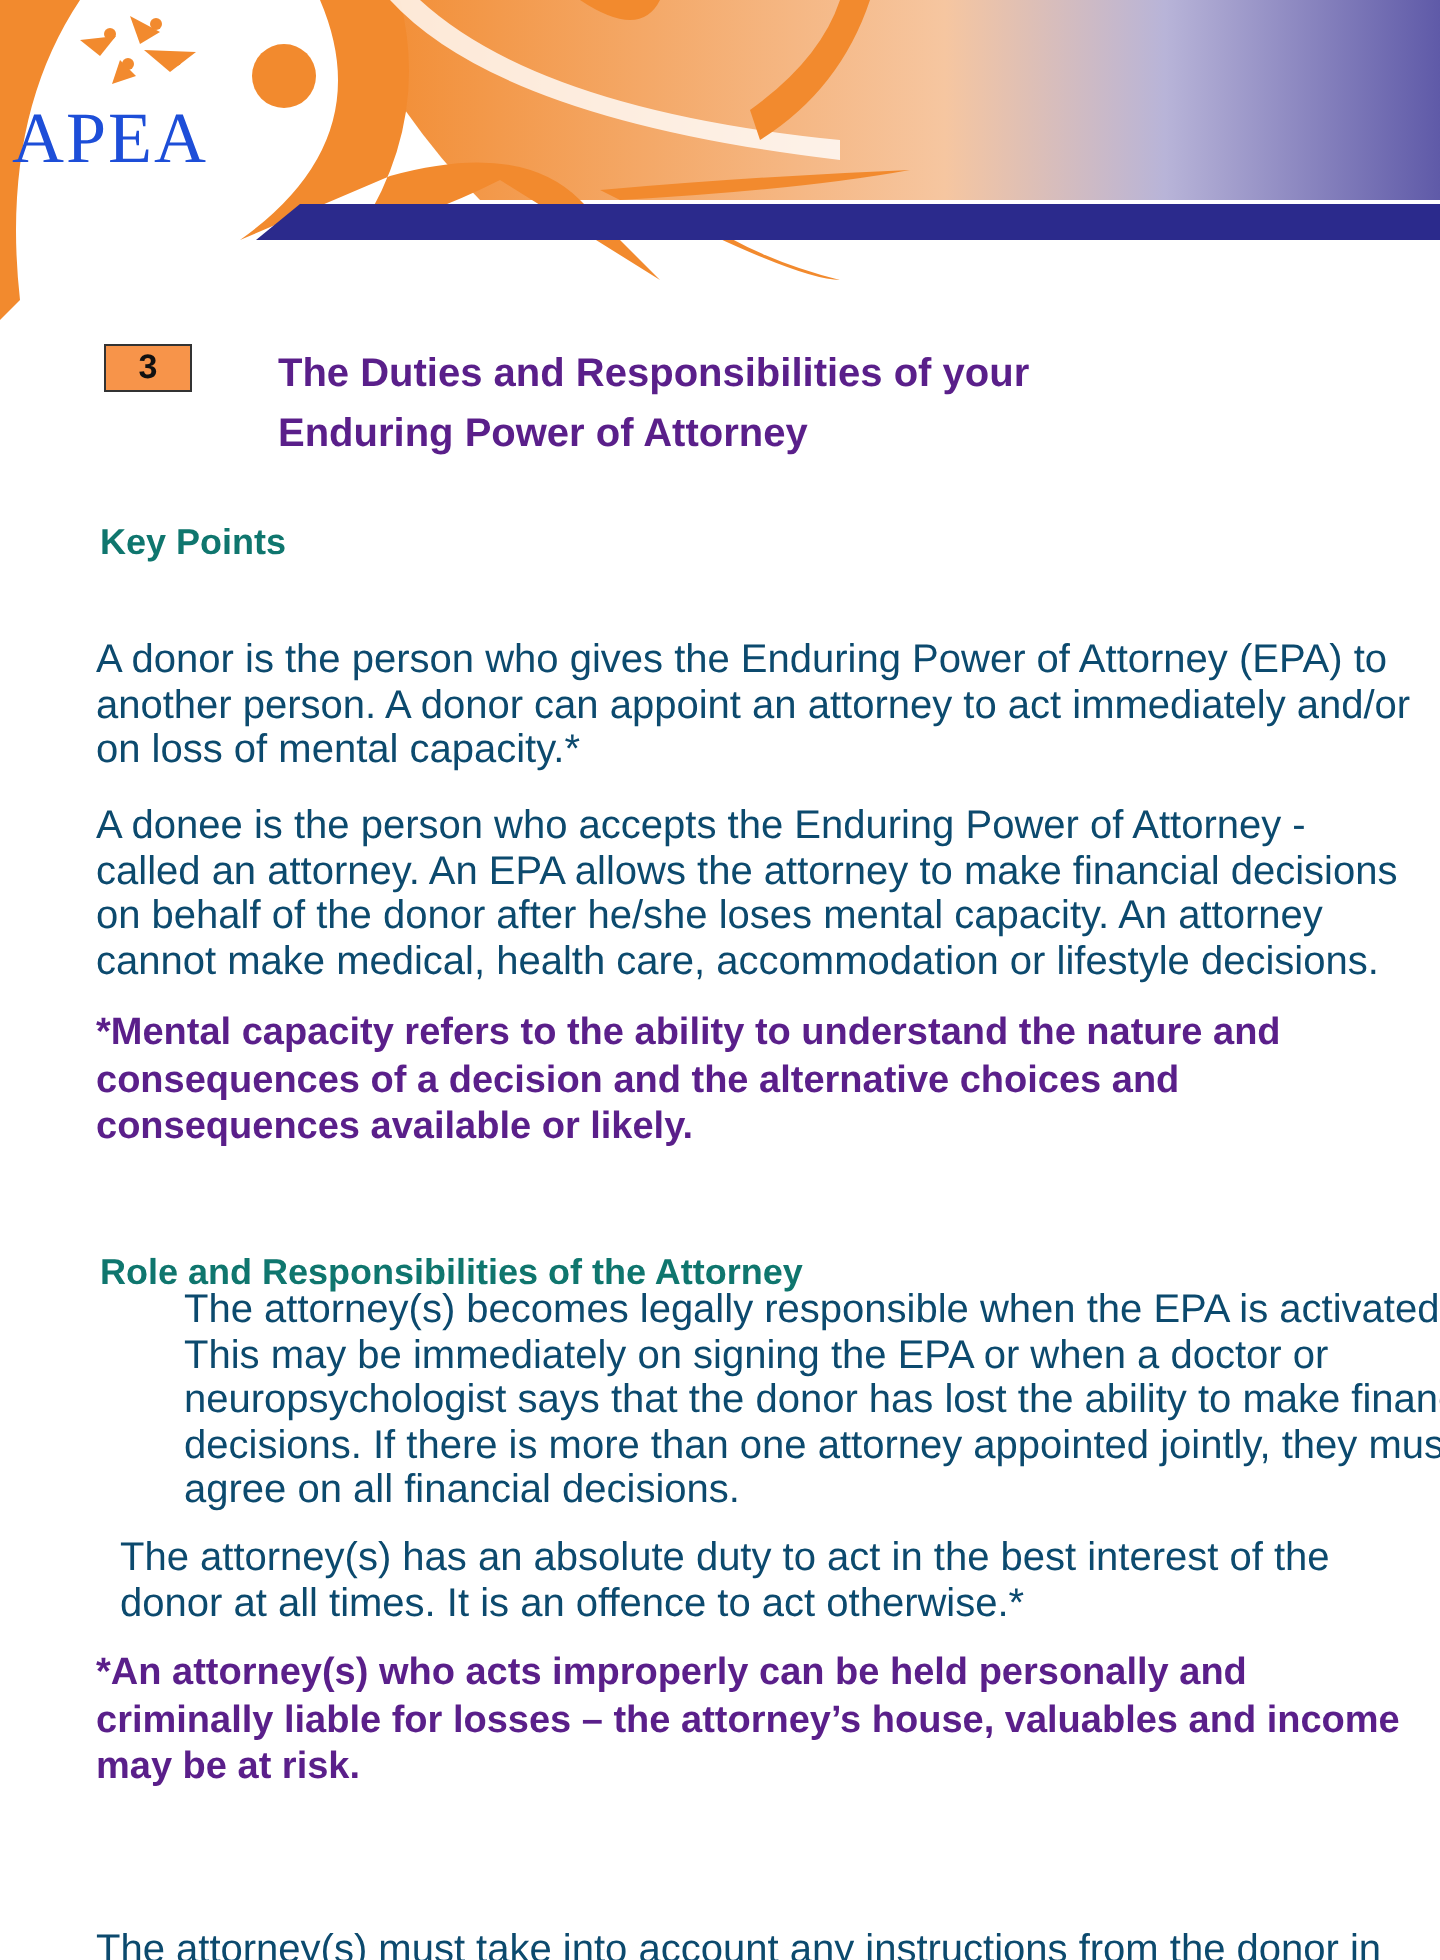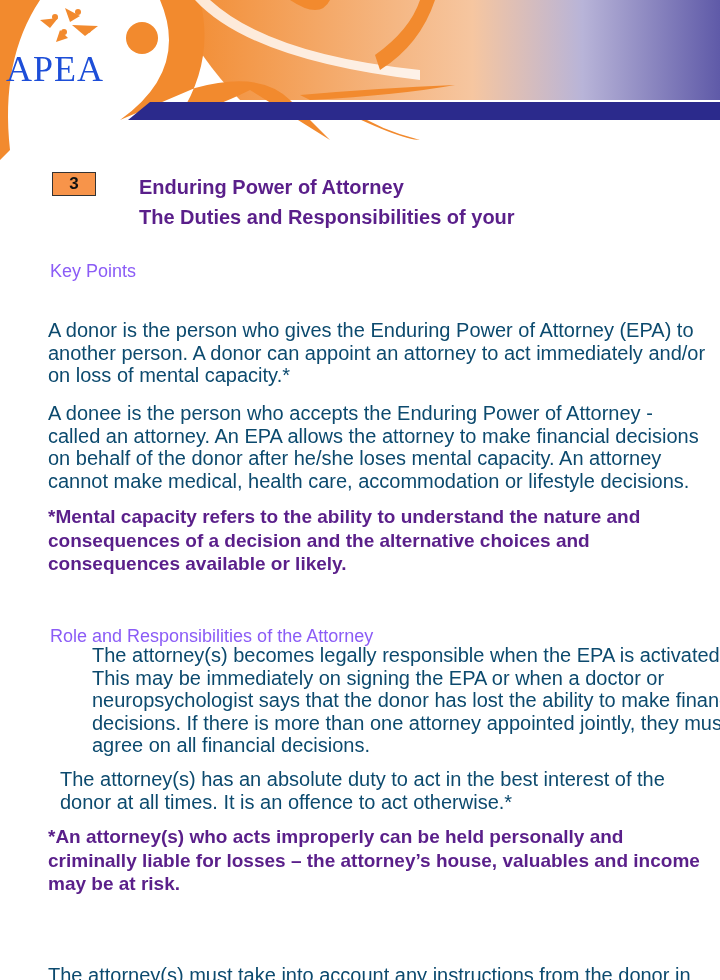--- a/index.html
+++ b/index.html
@@ -21,21 +21,21 @@
     position: absolute; left: 0; top: 0; width: 42px; height: 22px;
     background: #f7944a; border: 1px solid #333;
     font-weight: bold; font-size: 17px; text-align: center; line-height: 22px; color: #111;
   }
   .title {
     position: absolute; left: 87px; top: 0; width: 500px;
     color: #5a1f8a; font-weight: bold; font-size: 20px; line-height: 30px;
   }
   .h2 {
     position: absolute; left: 50px;
-    color: #8b5cf6; font-weight: normal; font-size: 18px;
+    color: #0f766e; font-weight: bold; font-size: 18px;
   }
   .p {
     position: absolute; left: 48px; width: 660px;
     font-size: 20px; line-height: 22.5px; color: #0c4a6e;
   }
   .note {
     position: absolute; left: 48px; width: 660px;
     font-size: 19px; line-height: 23.5px; color: #5a1f8a; font-weight: bold;
   }
 </style>
@@ -73,22 +73,22 @@
       <circle cx="64" cy="32" r="3"></circle>
         <path d="M60 30 L68 38 L56 42 Z"></path>
     </g>
   </svg>
   <div class="logo-text">APEA</div>
 </div>
 
 <div class="section-head">
   <div class="badge">3</div>
   <div class="title">
+    <div>The Duties and Responsibilities of your</div>
     <div>Enduring Power of Attorney</div>
-    <div>The Duties and Responsibilities of your</div>
   </div>
 </div>
 
 <div class="h2" style="top:261px;">Key Points</div>
 
 <div class="p" style="top:319px;">A donor is the person who gives the Enduring Power of Attorney (EPA) to another person.  A donor can appoint an attorney to act immediately and/or on loss of mental capacity.*</div>
 <div class="p" style="top:402px;">A donee is the person who accepts the Enduring Power of Attorney - called an attorney.  An EPA allows the attorney to make financial decisions on behalf of the donor after he/she loses mental capacity.  An attorney cannot make medical, health care, accommodation or lifestyle decisions.</div>
 <div class="note" style="top:505px;">*Mental capacity refers to the ability to understand the nature and consequences of a decision and the alternative choices and consequences available or likely.</div>
 
 <div class="h2" style="top:626px;text-align:right;">Role and Responsibilities of the Attorney</div>

